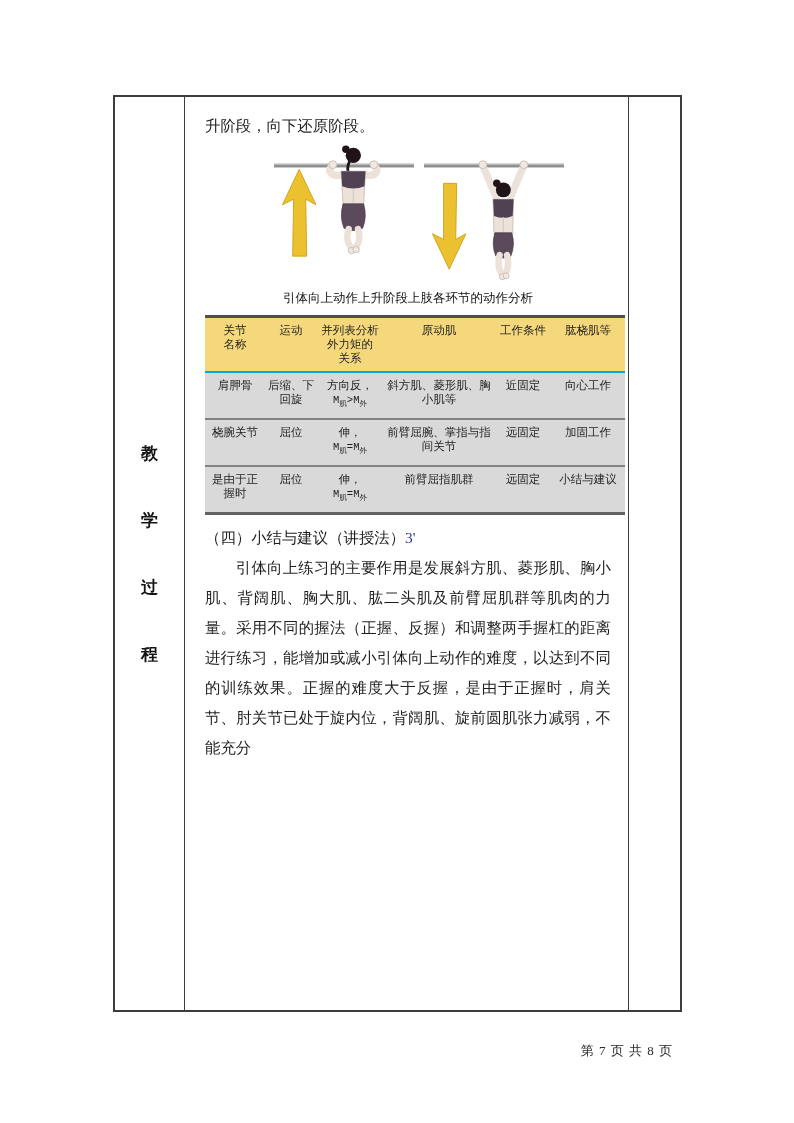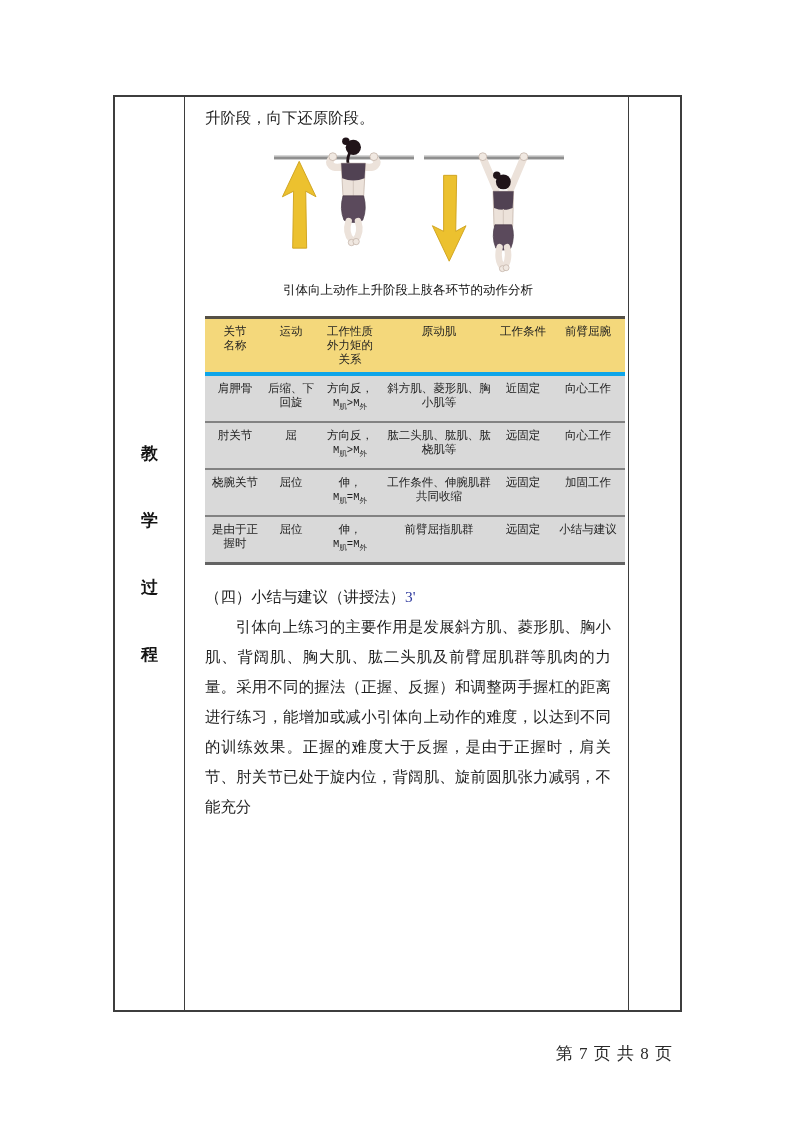--- a/index.html
+++ b/index.html
@@ -4,46 +4,46 @@
 <style>
   html,body{margin:0;padding:0;background:#ffffff;}
   .page{position:relative;width:794px;height:1123px;background:#fff;overflow:hidden;
         font-family:"Liberation Serif","DejaVu Serif",serif;color:#1f1f1f;}
   
   .doc-table{position:absolute;left:113px;top:95px;width:569px;height:917px;
              border:2px solid #3d3d3d;box-sizing:border-box;display:flex;}
   .col-label{flex:0 0 70px;border-right:1.5px solid #3d3d3d;box-sizing:border-box;
              display:flex;flex-direction:column;justify-content:center;align-items:center;gap:44px;}
   .col-label span{font-size:17px;font-weight:600;color:#141414;}
-  .col-main{flex:0 0 443px;box-sizing:border-box;padding:6px 17px 0 20px;overflow:hidden;}
+  .col-main{flex:0 0 443px;box-sizing:border-box;padding:14px 17px 0 20px;overflow:hidden;}
   .col-note{flex:1 1 auto;border-left:1.5px solid #3d3d3d;box-sizing:border-box;}
   
   .para{margin:0;font-size:15.4px;line-height:30px;text-align:justify;}
   .indent{text-indent:2em;}
   .blue{color:var(--accent,#2f3a9e);}
   .summary-head{}
   
   .figures{display:flex;justify-content:center;gap:10px;margin:4px 0 2px 22px;}
   .figures svg{display:block;}
   
   .tbl-title{font-size:12.5px;text-align:center;margin:3px 0 3px;color:#111;font-family:Liberation Serif, serif;}
-  table.analysis{border-collapse:collapse;width:420px;margin:17px auto;table-layout:fixed;
+  table.analysis{border-collapse:collapse;width:420px;margin:8px auto;table-layout:fixed;
                  border-top:3px solid #555046;border-bottom:3px solid #636363;
                  font-size:11.5px;line-height:14px;}
   table.analysis th{background:var(--hdr,#f4d87b);font-weight:400;padding:5px 2px 6px;
                     vertical-align:top;text-align:center;}
   table.analysis td{background:var(--row,#d9d9d9);padding:5px 3px 7px;vertical-align:top;
                     text-align:center;}
   table.analysis tbody tr{border-top:2.5px solid #828282;}
-  table.analysis tbody tr:first-child{border-top:4px solid #0ea5e9;}
+  table.analysis tbody tr:first-child{border-top:2px solid #0ea5e9;}
   .hl{display:block;}
   .mfrag{font-family:Liberation Mono, monospace;font-size:10.5px;}
   .mfrag sub{font-size:7.5px;}
   
-  .footer{position:absolute;top:1042px;right:121px;font-size:17px;letter-spacing:1px;color:#2a2a2a;}
+  .footer{position:absolute;top:1042px;right:121px;font-size:13px;letter-spacing:1px;color:#2a2a2a;}
 </style>
 </head>
 <body>
 
 <div class="page">
   <div class="doc-table">
 
     <div class="col-label">
       <span>教</span>
       <span>学</span>
@@ -119,57 +119,49 @@
         <thead>
           <tr>
             <th>
                 <span class="hl">关节</span>
                 <span class="hl">名称</span>
               </th>
             <th>
                 <span class="hl">运动</span>
               </th>
             <th>
-                <span class="hl">工作性质</span>
+                <span class="hl">并列表分析</span>
                 <span class="hl">外力矩的</span>
                 <span class="hl">关系</span>
               </th>
             <th>
                 <span class="hl">原动肌</span>
               </th>
             <th>
                 <span class="hl">工作条件</span>
               </th>
             <th>
-                <span class="hl">前臂屈腕</span>
+                <span class="hl">肱桡肌等</span>
               </th>
           </tr>
         </thead>
         <tbody>
           <tr>
             <td>肩胛骨</td>
             <td>后缩、下回旋</td>
             <td><span>方向反，</span><br><span class="mfrag"><span>M</span><sub>肌</sub><span>&gt;</span><span>M</span><sub>外</sub></span></td>
             <td>斜方肌、菱形肌、胸小肌等</td>
             <td>近固定</td>
             <td>向心工作</td>
           </tr>
           <tr>
-            <td>肘关节</td>
-            <td>屈</td>
-            <td><span>方向反，</span><br><span class="mfrag"><span>M</span><sub>肌</sub><span>&gt;</span><span>M</span><sub>外</sub></span></td>
-            <td>肱二头肌、肱肌、肱桡肌等</td>
-            <td>远固定</td>
-            <td>向心工作</td>
-          </tr>
-          <tr>
             <td>桡腕关节</td>
             <td>屈位</td>
             <td><span>伸，</span><br><span class="mfrag"><span>M</span><sub>肌</sub><span>=</span><span>M</span><sub>外</sub></span></td>
-            <td>工作条件、伸腕肌群共同收缩</td>
+            <td>前臂屈腕、掌指与指间关节</td>
             <td>远固定</td>
             <td>加固工作</td>
           </tr>
           <tr>
             <td>是由于正握时</td>
             <td>屈位</td>
             <td><span>伸，</span><br><span class="mfrag"><span>M</span><sub>肌</sub><span>=</span><span>M</span><sub>外</sub></span></td>
             <td>前臂屈指肌群</td>
             <td>远固定</td>
             <td>小结与建议</td>

